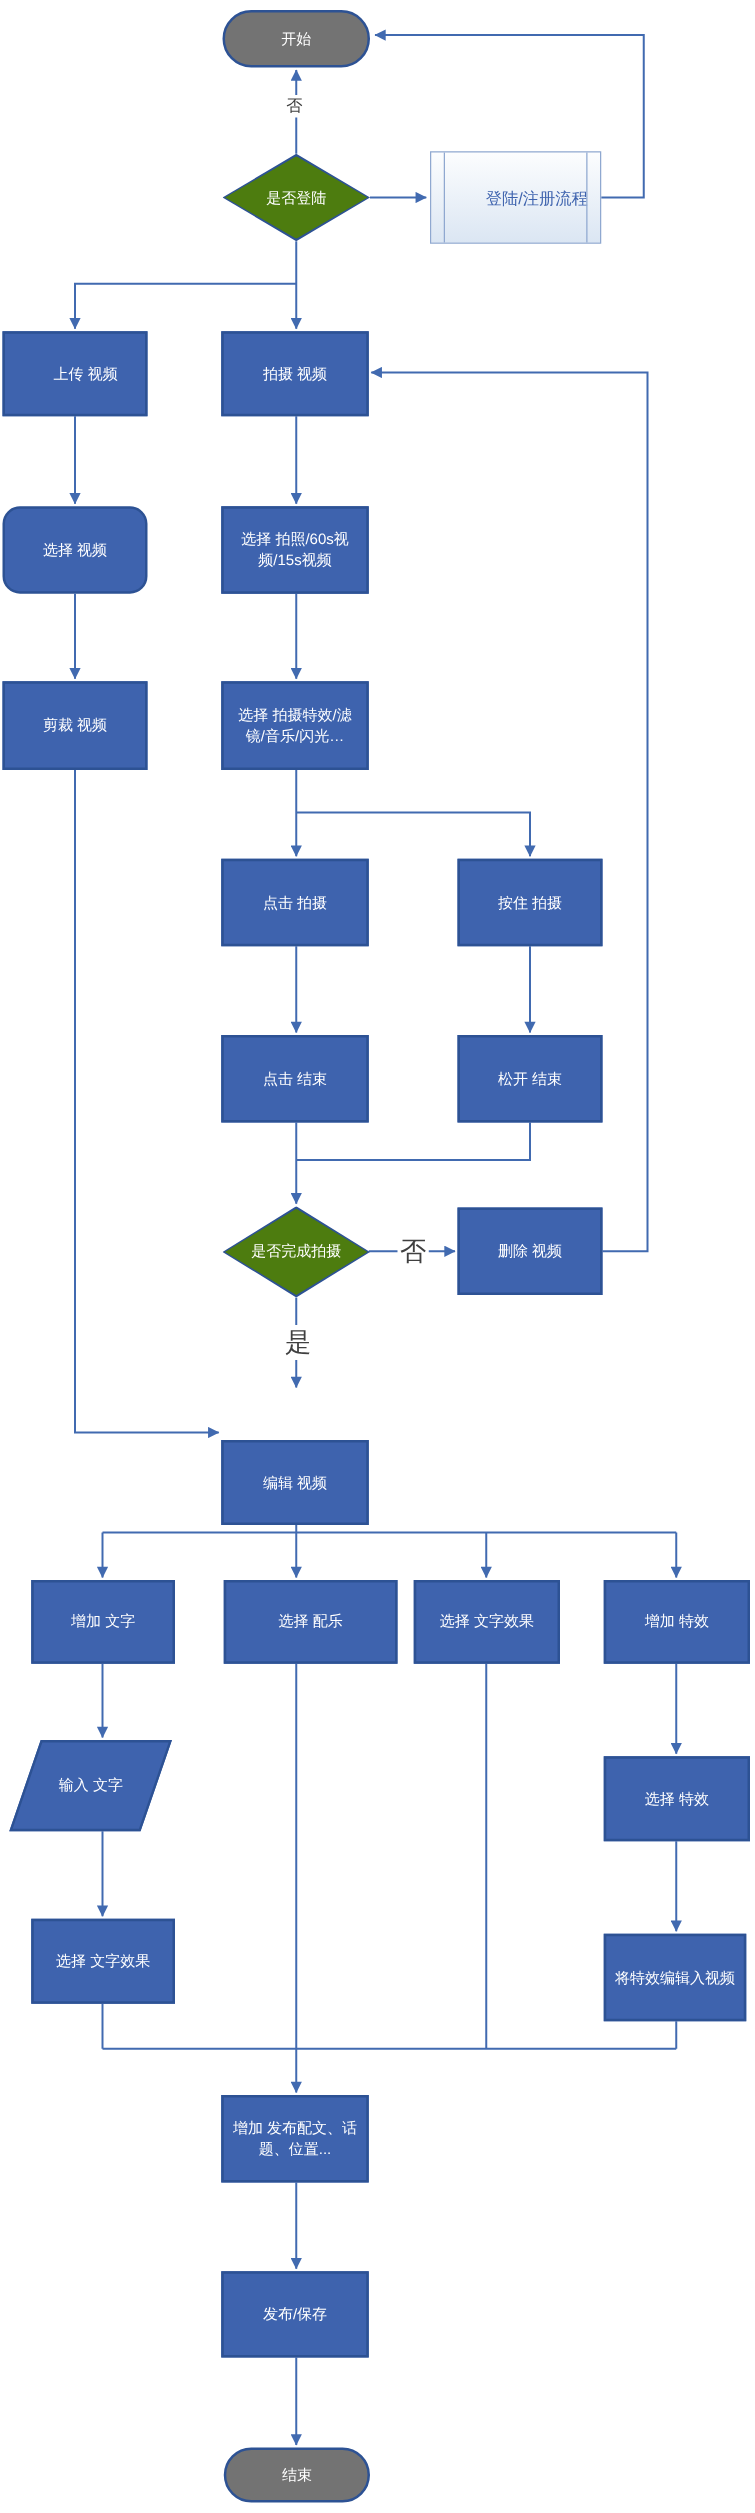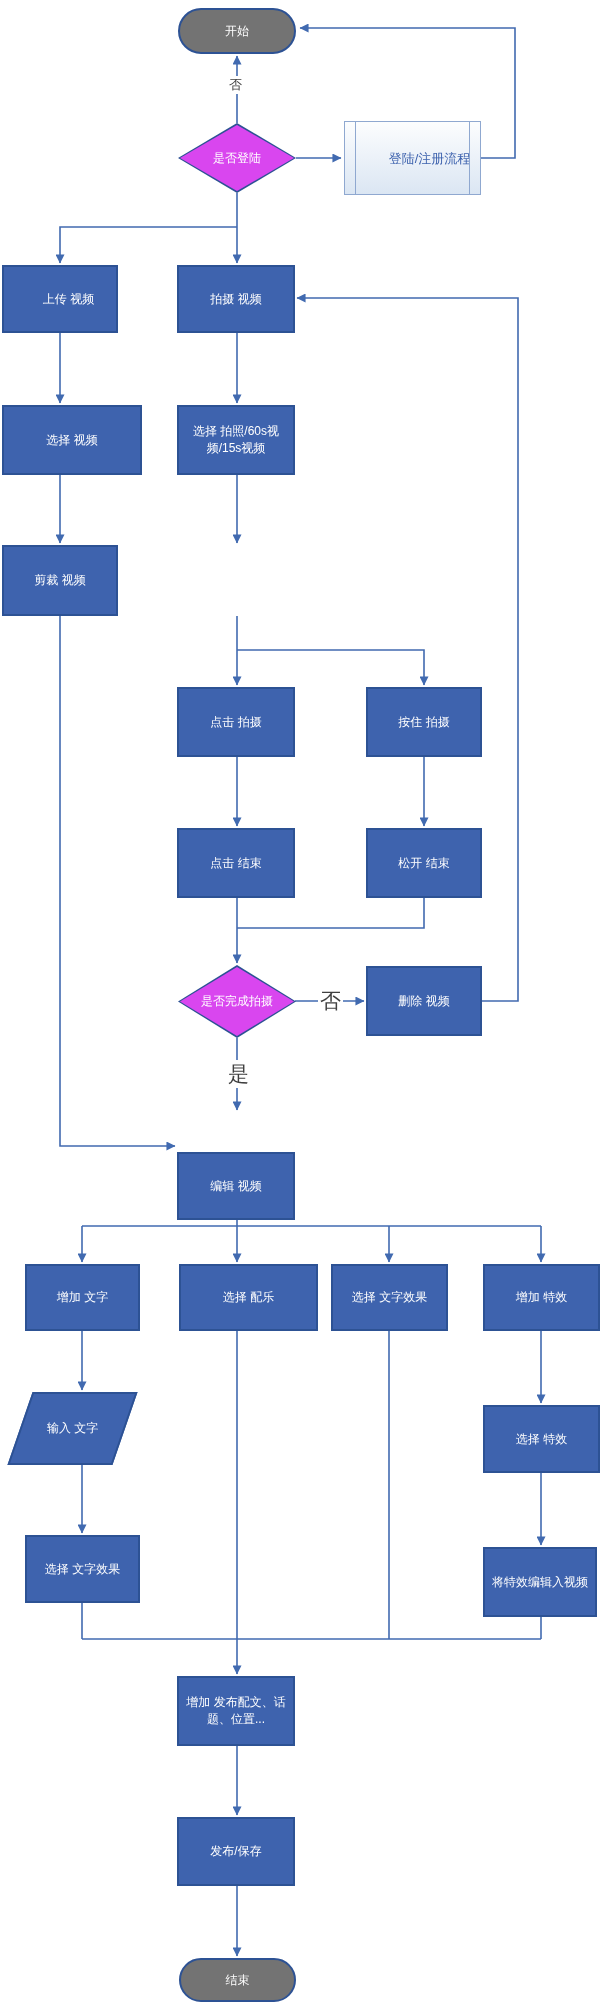--- a/index.html
+++ b/index.html
@@ -10,21 +10,21 @@
   #wires{position:absolute;left:0;top:0;width:604px;height:2010px;}
   .node{
     position:absolute;display:flex;align-items:center;justify-content:center;
     text-align:center;color:#ffffff;font-size:12px;line-height:17px;
     box-sizing:border-box;padding:3px 6px;white-space:pre-line;
   }
   .proc{background:#3e63ae;border:2px solid #2d5294;}
   .term{background:#737373;border:2px solid #2d5294;border-radius:23px;}
   .dec-outer{padding:0;background:#2d5294;clip-path:polygon(50% 0,100% 50%,50% 100%,0 50%);}
   .dec-inner{
-    position:absolute;left:2px;top:2px;right:2px;bottom:2px;background:#d946ef;
+    position:absolute;left:2px;top:2px;right:2px;bottom:2px;background:#4d7c0f;
     clip-path:polygon(50% 0,100% 50%,50% 100%,0 50%);
     display:flex;align-items:center;justify-content:center;text-align:right;
   }
   .pred{
     background:linear-gradient(#fcfdfe,#dbe6f3);border:1px solid #8fa8d0;
     color:#3e63ae;font-size:13px;padding-left:40px;
   }
   .pred-bar{position:absolute;top:0;bottom:0;width:1px;background:#8fa8d0;}
   .para{background:#3e63ae;border:2px solid #2d5294;transform:skewX(-19deg);}
   .para .unskew{transform:skewX(19deg);display:block;}
@@ -119,29 +119,32 @@
     <span>登陆/注册流程</span>
   </div>
 
   <div class="node proc" style="left:2px;top:265px;width:116px;height:68px;padding-left:23px;">
     <span>上传 视频</span>
   </div>
   <div class="node proc" style="left:177px;top:265px;width:118px;height:68px;">
     <span>拍摄 视频</span>
   </div>
 
-  <div class="node proc" style="left:2px;top:405px;width:140px;height:70px;">
+  <div class="node proc" style="left:2px;top:405px;width:116px;height:70px;border-radius:14px;">
     <span>选择 视频</span>
   </div>
   <div class="node proc" style="left:177px;top:405px;width:118px;height:70px;">
     <span>选择 拍照/60s视频/15s视频</span>
   </div>
 
   <div class="node proc" style="left:2px;top:545px;width:116px;height:71px;">
     <span>剪裁 视频</span>
+  </div>
+  <div class="node proc" style="left:177px;top:545px;width:118px;height:71px;">
+    <span>选择 拍摄特效/滤镜/音乐/闪光…</span>
   </div>
 
   <div class="node proc" style="left:177px;top:687px;width:118px;height:70px;">
     <span>点击 拍摄</span>
   </div>
   <div class="node proc" style="left:366px;top:687px;width:116px;height:70px;">
     <span>按住 拍摄</span>
   </div>
 
   <div class="node proc" style="left:177px;top:828px;width:118px;height:70px;">

